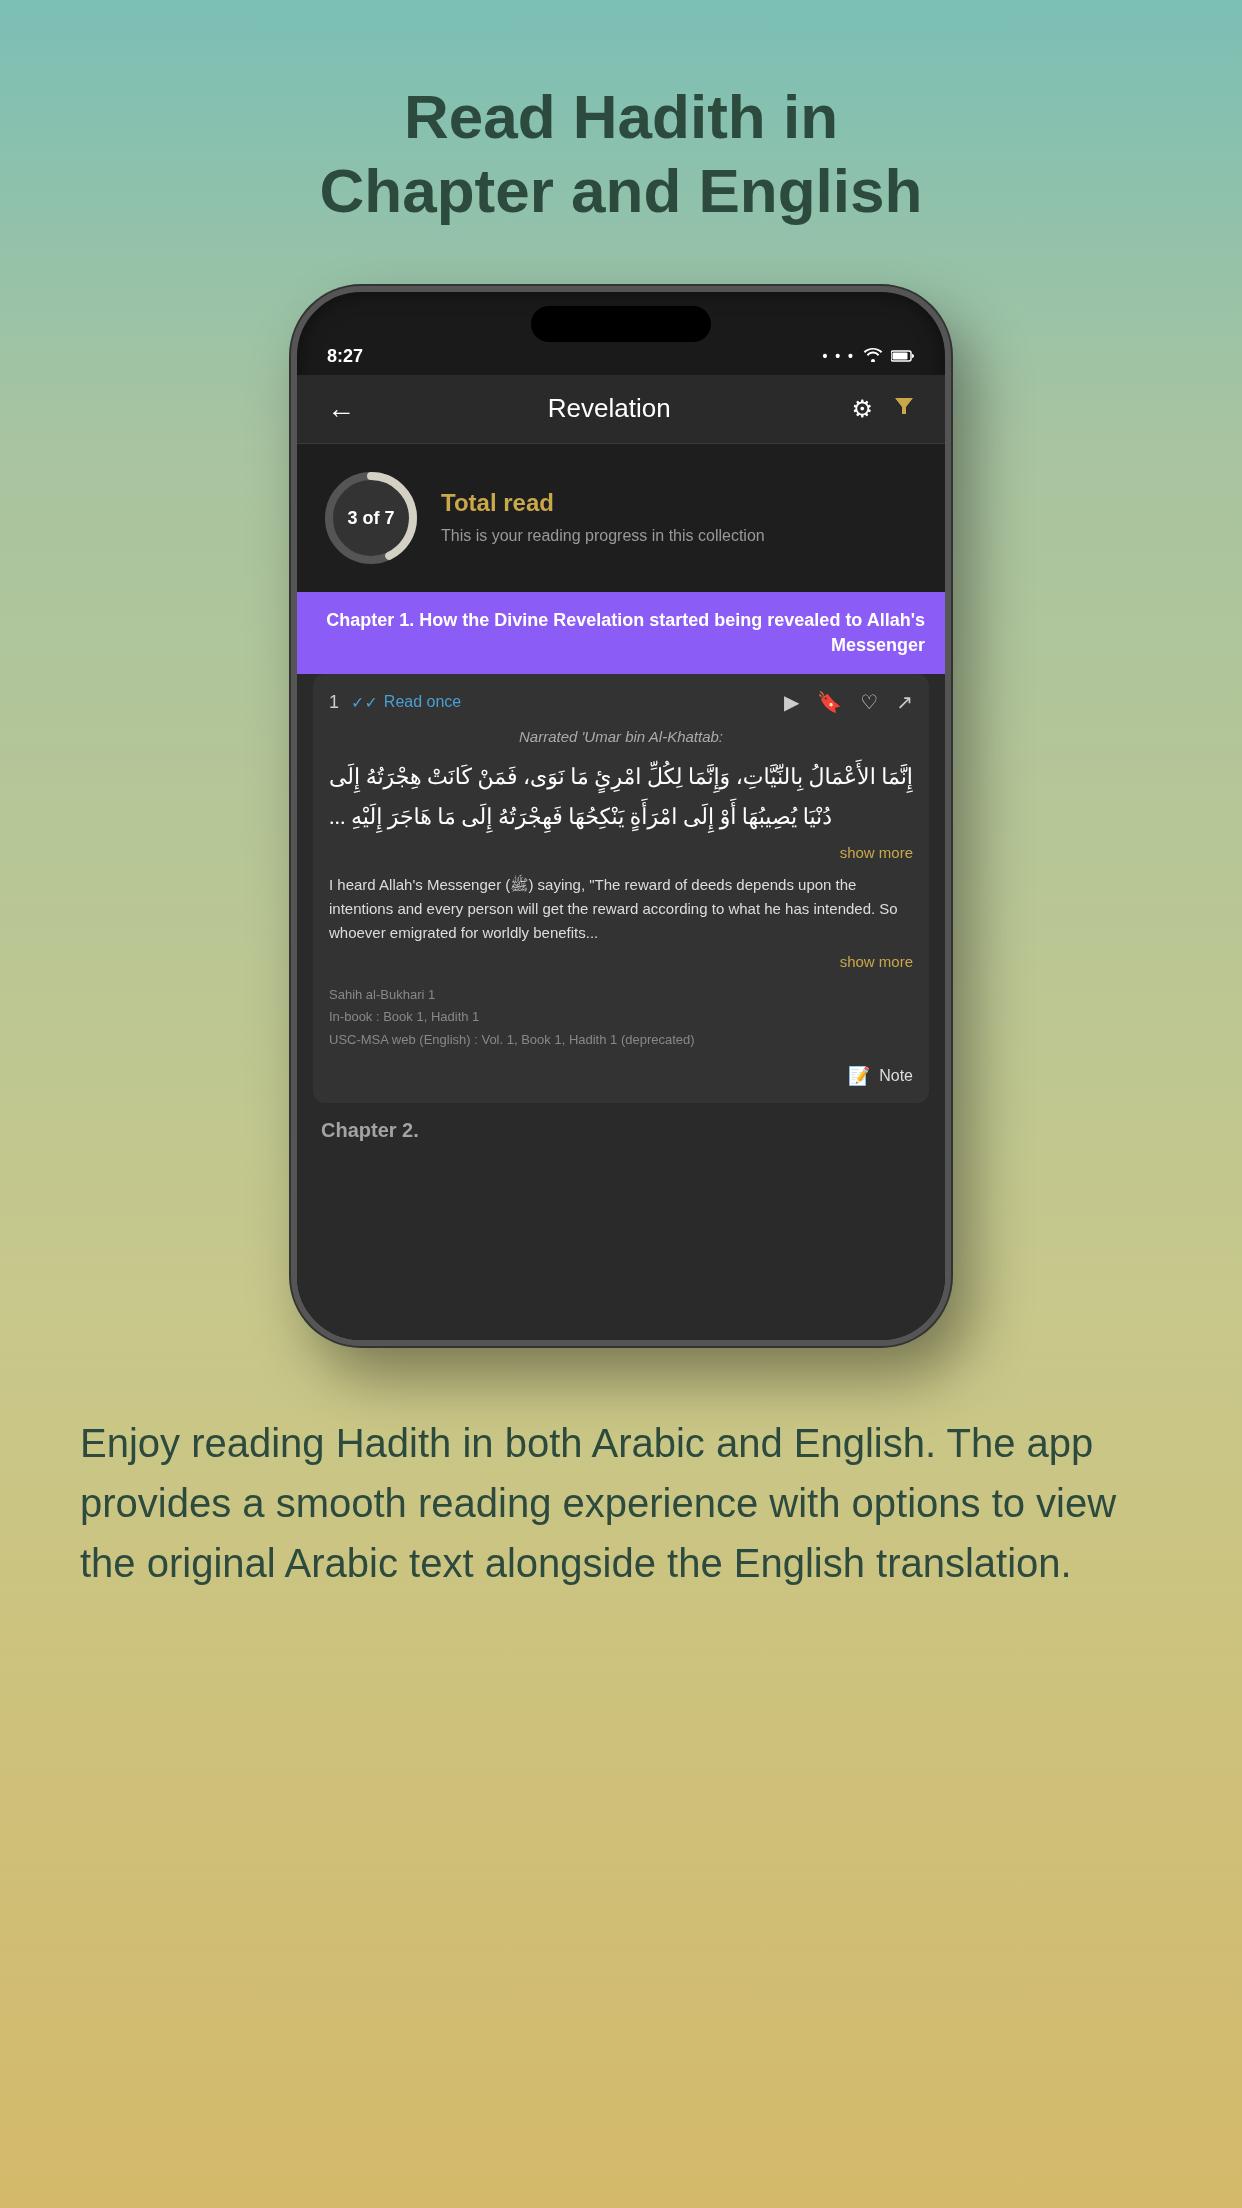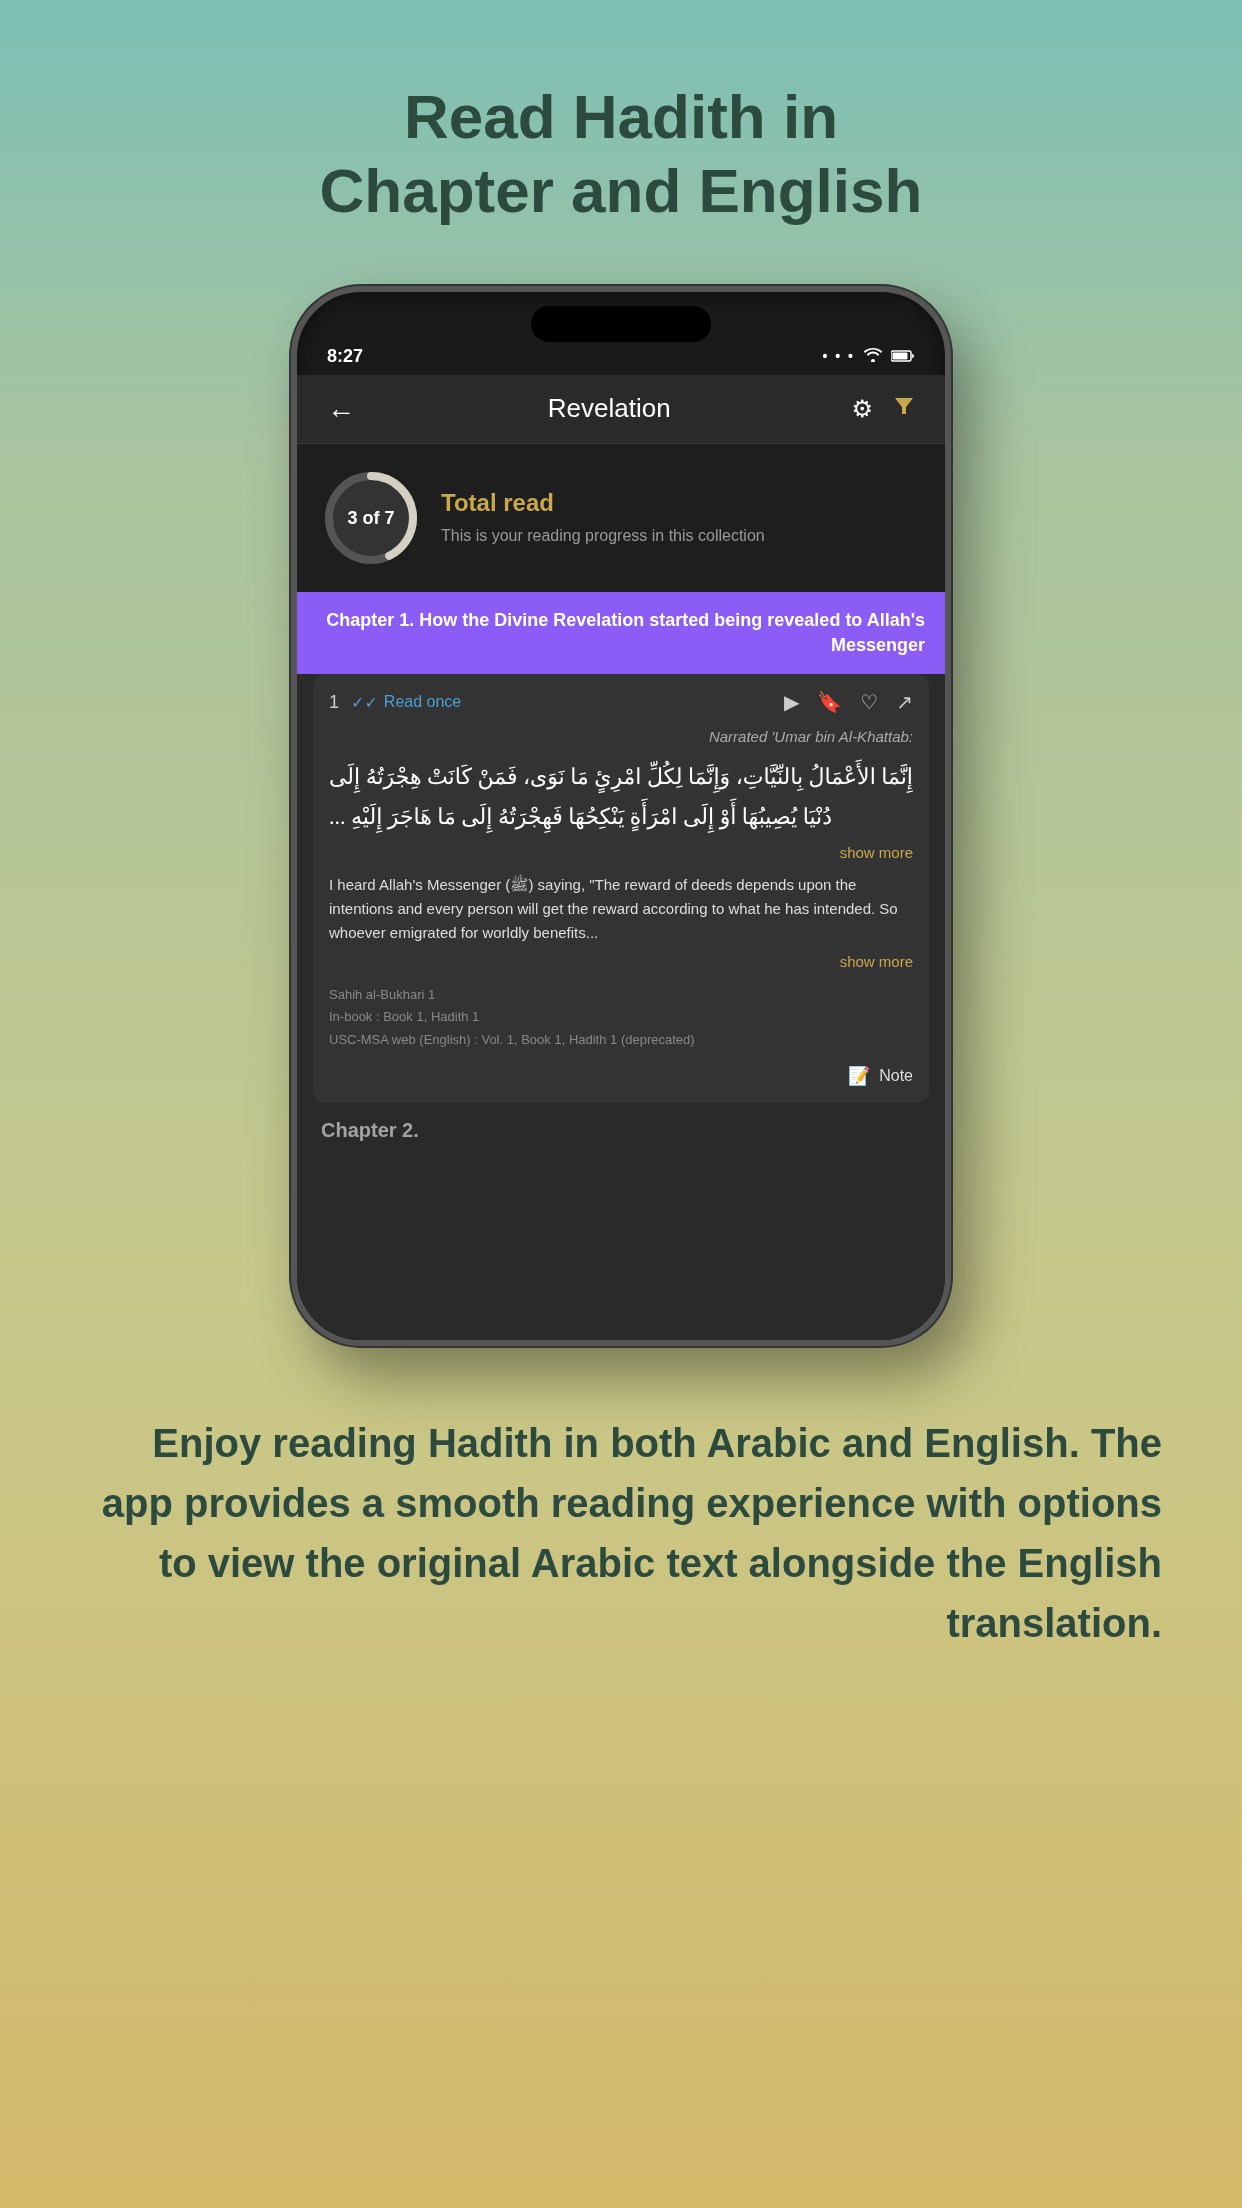--- a/index.html
+++ b/index.html
@@ -229,21 +229,21 @@
       margin-left: auto;
       align-items: center;
     }
 
     .hadith-action-icon {
       color: #ccc;
       font-size: 20px;
     }
 
     .narrator {
-      text-align: right;
+      text-align: center;
       color: #aaa;
       font-style: italic;
       font-size: 15px;
       margin-bottom: 12px;
     }
 
     .arabic-text {
       text-align: left;
       color: #fff;
       font-size: 22px;
@@ -297,25 +297,25 @@
     .chapter-2 {
       color: #a3a3a3;
       font-size: 20px;
       font-weight: 600;
       padding: 16px 24px;
       background: #2a2a2a;
     }
 
     
     .bottom-text {
-      text-align: right;
+      text-align: left;
       padding: 50px 80px 40px;
       color: #2d4a3e;
       font-size: 40px;
-      font-weight: 700;
+      font-weight: 400;
       line-height: 1.5;
     }
   </style>
 </head>
 <body>
 
 <div class="header-text">
   <h1>
     <span>Read Hadith in</span><br>
     <span>Chapter and English</span>

